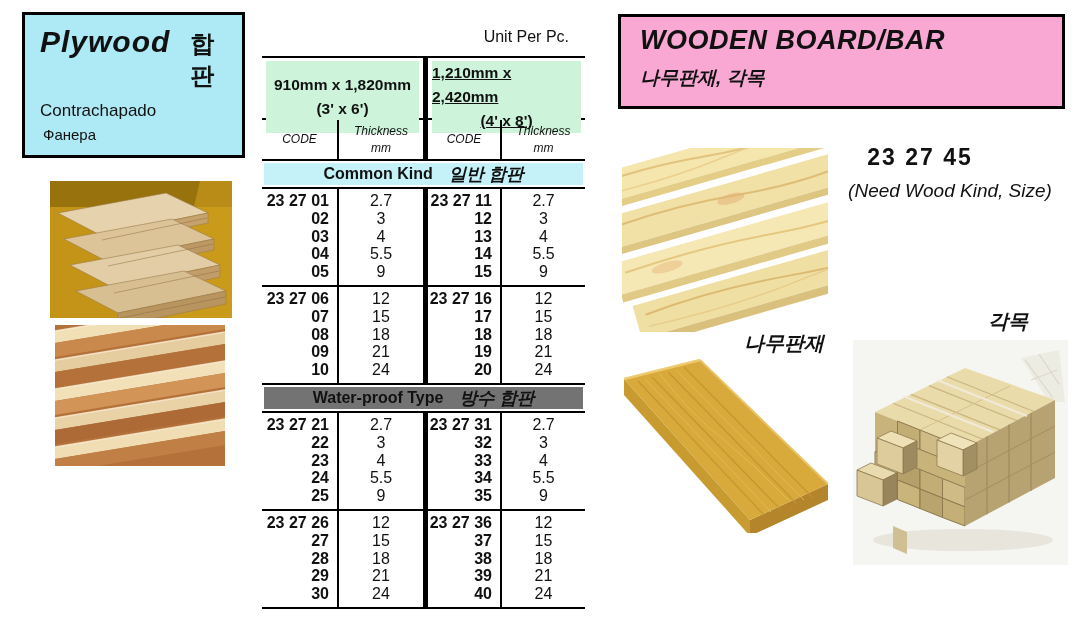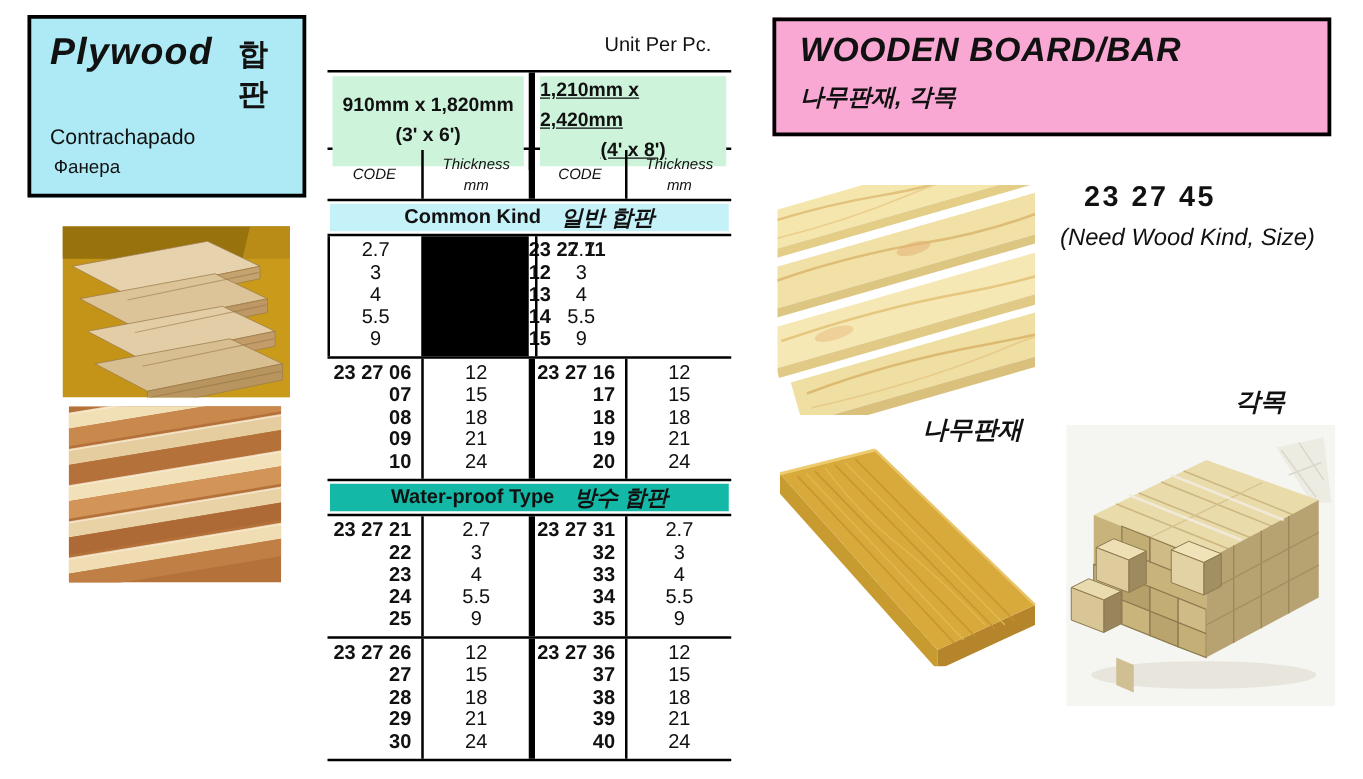--- a/index.html
+++ b/index.html
@@ -48,21 +48,21 @@
   .th-col   { text-align:center; padding:3px 0 4px; }
   .code-line, .th-line { font-size:16px; line-height:17.8px; white-space:nowrap; }
 
   
   .right-panel { left:618px; top:14px; width:447px; height:95px; padding:8px 0 0 19px; }
   .rp-title { font-size:27px; font-weight:bold; font-style:italic; letter-spacing:.5px; }
   .rp-sub { font-size:19px; font-weight:bold; font-style:italic; margin-top:9px; }
   .rp-code { left:845px; top:144px; width:150px; text-align:center; font-size:23px; font-weight:bold; letter-spacing:2px; }
   .rp-note { left:833px; top:180px; width:234px; text-align:center; font-size:19px; font-style:italic; }
   .photo-label { font-size:20px; font-weight:bold; font-style:italic; }
-  .label-board { left:738px; top:330px; width:92px; text-align:left; }
+  .label-board { left:738px; top:330px; width:92px; text-align:center; }
   .label-bar { left:988px; top:308px; width:60px; }
 </style>
 </head>
 <body>
 
 <section class="abs panel-box left-panel" style="background-color: rgb(174, 234, 245);">
   <div class="left-title-row">
     <span class="title-en">Plywood</span>
     <span class="title-ko">합판</span>
   </div>
@@ -152,20 +152,27 @@
     </div>
 
     <div class="section-bar">
       <div class="bar-fill" style="background-color: rgb(197, 242, 248);">
         <span class="bar-en">Common Kind</span>
         <span class="bar-ko">일반 합판</span>
       </div>
     </div>
 
     <div class="grid5 row-group">
+      <div class="code-col">
+          <div class="code-line">23 27 01</div>
+          <div class="code-line">02</div>
+          <div class="code-line">03</div>
+          <div class="code-line">04</div>
+          <div class="code-line">05</div>
+        </div>
       <div class="th-col bl">
           <div class="th-line">2.7</div>
           <div class="th-line">3</div>
           <div class="th-line">4</div>
           <div class="th-line">5.5</div>
           <div class="th-line">9</div>
         </div>
       <div class="divider-col"></div>
       <div class="code-col">
           <div class="code-line">23 27 11</div>
@@ -209,21 +216,21 @@
       <div class="th-col bl">
           <div class="th-line">12</div>
           <div class="th-line">15</div>
           <div class="th-line">18</div>
           <div class="th-line">21</div>
           <div class="th-line">24</div>
         </div>
     </div>
 
     <div class="section-bar">
-      <div class="bar-fill" style="background-color: #14b8a6;">
+      <div class="bar-fill" style="background-color: #737373;">
         <span class="bar-en">Water-proof Type</span>
         <span class="bar-ko">방수 합판</span>
       </div>
     </div>
 
     <div class="grid5 row-group">
       <div class="code-col">
           <div class="code-line">23 27 21</div>
           <div class="code-line">22</div>
           <div class="code-line">23</div>

